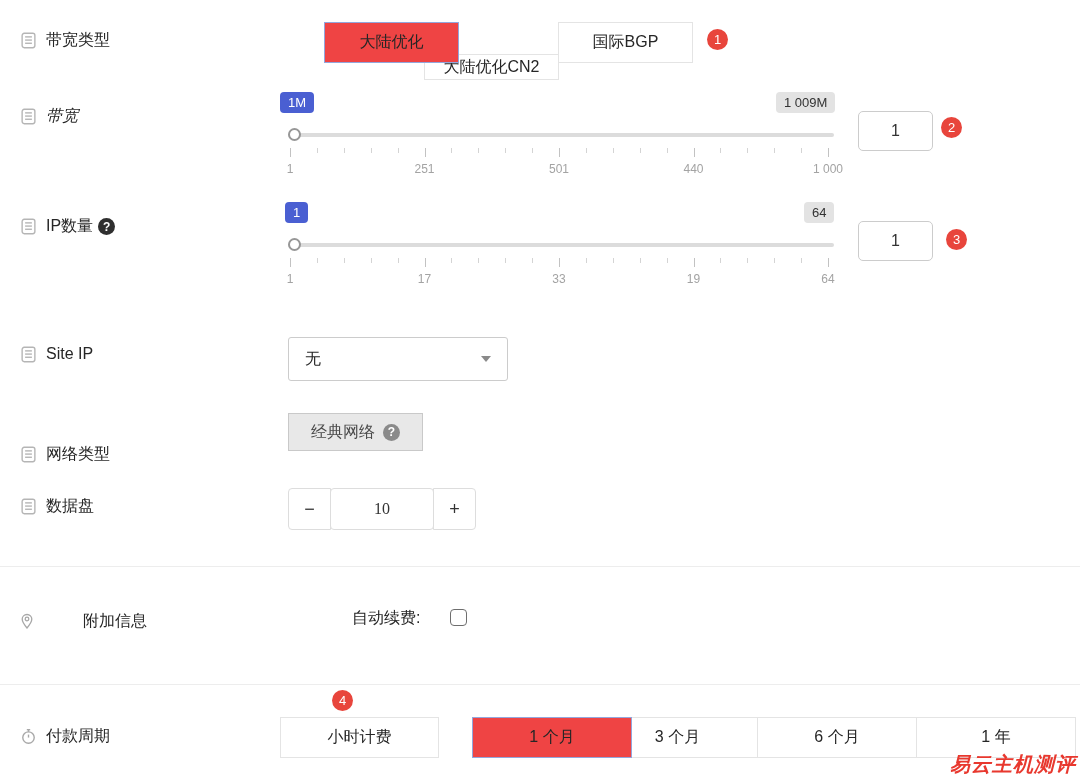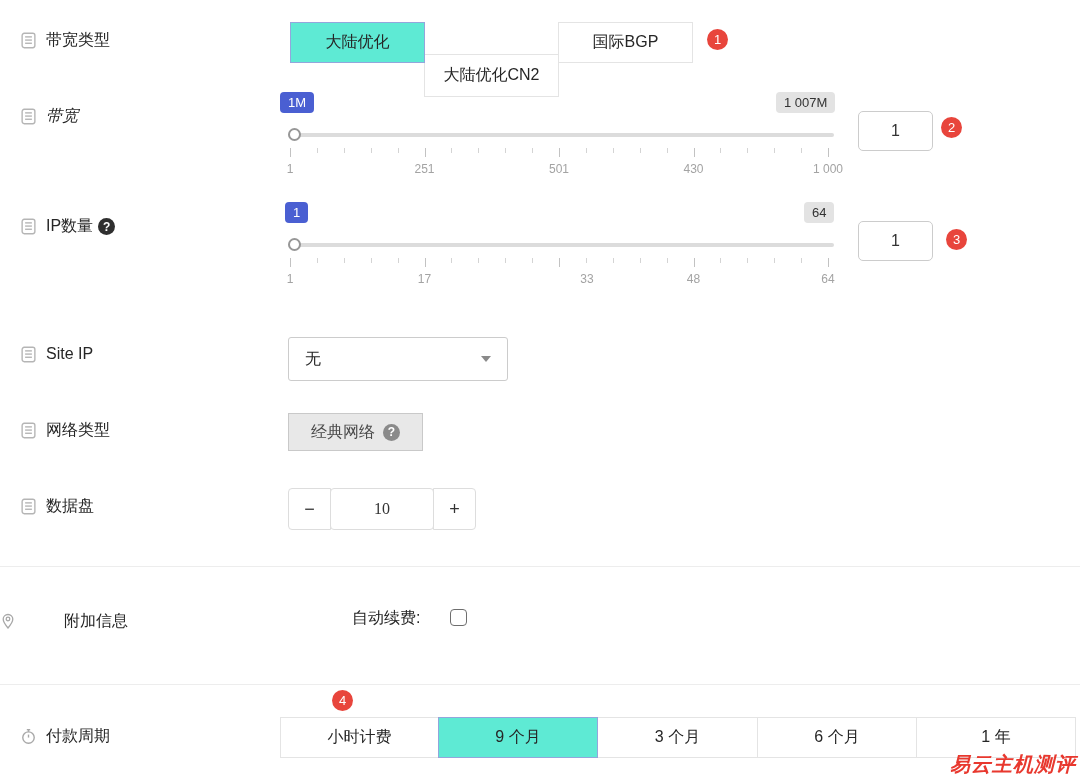--- a/index.html
+++ b/index.html
@@ -5,21 +5,21 @@
   * { margin:0; padding:0; box-sizing:border-box; }
   body { font-family:"Liberation Sans","DejaVu Sans",sans-serif; background:#fff; }
   .page { position:relative; width:1080px; height:782px; background:#fff; overflow:hidden; }
 
   .row-label { position:absolute; display:flex; align-items:center; gap:9px; color:#262626; font-size:16px; }
   .row-label .ric { display:inline-flex; flex:0 0 auto; }
 
   
   .opt-btn { position:absolute; display:flex; align-items:center; justify-content:center;
              background:#fff; border:1px solid #e4e4e4; font-size:16px; color:#262626; cursor:pointer; }
-  .opt-btn.selected { background:#5eead4; border:1px solid #93a6dc; z-index:2; }
+  .opt-btn.selected { background:#ef4444; border:1px solid #93a6dc; z-index:2;margin-left:34px; }
 
   
   .badge-red { position:absolute; width:21px; height:21px; border-radius:50%; background:#e8453c;
                color:#fff; font-size:13px; display:flex; align-items:center; justify-content:center; z-index:5; }
 
   
   .mark-badge { position:absolute; padding:2px 8px; border-radius:4px; font-size:13px; line-height:17px; }
   .mark-badge.blue { background:#4a5fd2; color:#fff; }
   .mark-badge.gray { background:#e3e3e3; color:#333; }
 
@@ -73,37 +73,37 @@
       <svg width="17" height="17" viewBox="0 0 16 16" fill="none" stroke="#b5b5b5" stroke-width="1.3">
         <rect x="2" y="1.2" width="12" height="13.6" rx="2"></rect>
         <line x1="4.8" y1="4.6" x2="11.2" y2="4.6"></line>
           <line x1="4.8" y1="7.6" x2="11.2" y2="7.6"></line>
           <line x1="4.8" y1="10.6" x2="11.2" y2="10.6"></line>
       </svg>
     </span>
     <span>带宽类型</span>
   </div>
   <div class="opt-btn selected" style="left:290px; top:22px; width:135px; height:41px;">大陆优化</div>
-  <div class="opt-btn" style="left:424px; top:22px; width:135px; height:43px;margin-top:32px;">大陆优化CN2</div>
+  <div class="opt-btn" style="left:424px; top:22px; width:135px; height:26px;margin-top:32px;">大陆优化CN2</div>
   <div class="opt-btn" style="left:558px; top:22px; width:135px; height:41px;">国际BGP</div>
   <div class="badge-red" style="left:707px; top:29px;">1</div>
 
   <div class="row-label" style="left:20px; top:106px;font-style:italic;">
     <span class="ric">
       <svg width="17" height="17" viewBox="0 0 16 16" fill="none" stroke="#b5b5b5" stroke-width="1.3">
         <rect x="2" y="1.2" width="12" height="13.6" rx="2"></rect>
         <line x1="4.8" y1="4.6" x2="11.2" y2="4.6"></line>
           <line x1="4.8" y1="7.6" x2="11.2" y2="7.6"></line>
           <line x1="4.8" y1="10.6" x2="11.2" y2="10.6"></line>
       </svg>
     </span>
     <span>带宽</span>
   </div>
   <div class="mark-badge blue" style="left:280px; top:92px;">1M</div>
-  <div class="mark-badge gray" style="left:776px; top:92px;">1 007M</div>
+  <div class="mark-badge gray" style="left:776px; top:92px;">1 009M</div>
   <div class="slider-track" style="left:288px; top:133px; width:546px;">
     <div class="slider-handle"></div>
   </div>
   <div class="ticks" style="left:290px; top:148px; width:538px; height:30px;">
       <div class="tick major" style="left: 0%;"></div>
       <div class="tick-label" style="left: 0%;">1</div>
       <div class="tick" style="left: 5%;"></div>
       <div class="tick" style="left: 10%;"></div>
       <div class="tick" style="left: 15%;"></div>
       <div class="tick" style="left: 20%;"></div>
@@ -113,21 +113,21 @@
       <div class="tick" style="left: 35%;"></div>
       <div class="tick" style="left: 40%;"></div>
       <div class="tick" style="left: 45%;"></div>
       <div class="tick major" style="left: 50%;"></div>
       <div class="tick-label" style="left: 50%;">501</div>
       <div class="tick" style="left: 55%;"></div>
       <div class="tick" style="left: 60%;"></div>
       <div class="tick" style="left: 65%;"></div>
       <div class="tick" style="left: 70%;"></div>
       <div class="tick major" style="left: 75%;"></div>
-      <div class="tick-label" style="left: 75%;">430</div>
+      <div class="tick-label" style="left: 75%;">440</div>
       <div class="tick" style="left: 80%;"></div>
       <div class="tick" style="left: 85%;"></div>
       <div class="tick" style="left: 90%;"></div>
       <div class="tick" style="left: 95%;"></div>
       <div class="tick major" style="left: 100%;"></div>
       <div class="tick-label" style="left: 100%;">1 000</div>
     </div>
   <div class="input-box" style="left:858px; top:111px;">1</div>
   <div class="badge-red" style="left:941px; top:117px;">2</div>
 
@@ -155,27 +155,27 @@
       <div class="tick" style="left: 10%;"></div>
       <div class="tick" style="left: 15%;"></div>
       <div class="tick" style="left: 20%;"></div>
       <div class="tick major" style="left: 25%;"></div>
       <div class="tick-label" style="left: 25%;">17</div>
       <div class="tick" style="left: 30%;"></div>
       <div class="tick" style="left: 35%;"></div>
       <div class="tick" style="left: 40%;"></div>
       <div class="tick" style="left: 45%;"></div>
       <div class="tick major" style="left: 50%;"></div>
-      <div class="tick-label" style="left: 50%; margin-left: 28px;">33</div>
+      <div class="tick-label" style="left: 50%;">33</div>
       <div class="tick" style="left: 55%;"></div>
       <div class="tick" style="left: 60%;"></div>
       <div class="tick" style="left: 65%;"></div>
       <div class="tick" style="left: 70%;"></div>
       <div class="tick major" style="left: 75%;"></div>
-      <div class="tick-label" style="left: 75%;">48</div>
+      <div class="tick-label" style="left: 75%;">19</div>
       <div class="tick" style="left: 80%;"></div>
       <div class="tick" style="left: 85%;"></div>
       <div class="tick" style="left: 90%;"></div>
       <div class="tick" style="left: 95%;"></div>
       <div class="tick major" style="left: 100%;"></div>
       <div class="tick-label" style="left: 100%;">64</div>
     </div>
   <div class="input-box" style="left:858px; top:221px;">1</div>
   <div class="badge-red" style="left:946px; top:229px;">3</div>
 
@@ -188,21 +188,21 @@
           <line x1="4.8" y1="10.6" x2="11.2" y2="10.6"></line>
       </svg>
     </span>
     <span>Site IP</span>
   </div>
   <div class="dropdown" style="left:288px; top:337px;">
     <span>无</span>
     <span class="caret"></span>
   </div>
 
-  <div class="row-label" style="left:20px; top:420px;">
+  <div class="row-label" style="left:20px; top:444px;">
     <span class="ric">
       <svg width="17" height="17" viewBox="0 0 16 16" fill="none" stroke="#b5b5b5" stroke-width="1.3">
         <rect x="2" y="1.2" width="12" height="13.6" rx="2"></rect>
         <line x1="4.8" y1="4.6" x2="11.2" y2="4.6"></line>
           <line x1="4.8" y1="7.6" x2="11.2" y2="7.6"></line>
           <line x1="4.8" y1="10.6" x2="11.2" y2="10.6"></line>
       </svg>
     </span>
     <span>网络类型</span>
   </div>
@@ -221,21 +221,21 @@
       </svg>
     </span>
     <span>数据盘</span>
   </div>
   <div class="step-btn" style="left:288px; top:488px; border-radius:4px 0 0 4px;">−</div>
   <div class="step-val" style="left:330px; top:488px;font-family:Liberation Serif, serif;">10</div>
   <div class="step-btn" style="left:433px; top:488px; border-radius:0 4px 4px 0;">+</div>
 
   <div class="divider" style="top:566px;"></div>
 
-  <div class="row-label" style="left:0; top:611px;gap:48px;">
+  <div class="row-label" style="left:19px; top:611px;gap:48px;">
     <span class="ric">
       <svg width="16" height="17" viewBox="0 0 16 17" fill="none" stroke="#a8a8a8" stroke-width="1.3">
         <path d="M8 1.5 C5.2 1.5 3.2 3.6 3.2 6.1 C3.2 9.4 8 15 8 15 C8 15 12.8 9.4 12.8 6.1 C12.8 3.6 10.8 1.5 8 1.5 Z"></path>
         <circle cx="8" cy="6" r="1.8"></circle>
       </svg>
     </span>
     <span>附加信息</span>
   </div>
   <div class="auto-label" style="left:352px; top:608px;">自动续费:</div>
   <div class="checkbox" style="left:450px; top:609px;"></div>
@@ -248,19 +248,19 @@
       <svg width="17" height="17" viewBox="0 0 16 16" fill="none" stroke="#a8a8a8" stroke-width="1.3">
         <circle cx="8" cy="9" r="5.4"></circle>
         <line x1="6.4" y1="1.6" x2="9.6" y2="1.6"></line>
         <line x1="8" y1="1.8" x2="8" y2="3.6"></line>
         <line x1="8" y1="9" x2="8" y2="6.2"></line>
       </svg>
     </span>
     <span>付款周期</span>
   </div>
   <div class="opt-btn" style="left:280px; top:717px; width:159px; height:41px;">小时计费</div>
-  <div class="opt-btn selected" style="left:438px; top:717px; width:160px; height:41px;">9 个月</div>
+  <div class="opt-btn selected" style="left:438px; top:717px; width:160px; height:41px;">1 个月</div>
   <div class="opt-btn" style="left:597px; top:717px; width:161px; height:41px;">3 个月</div>
   <div class="opt-btn" style="left:757px; top:717px; width:160px; height:41px;">6 个月</div>
   <div class="opt-btn" style="left:916px; top:717px; width:160px; height:41px;">1 年</div>
 
   <div class="watermark">易云主机测评</div>
 </div>
 
 </body></html>

